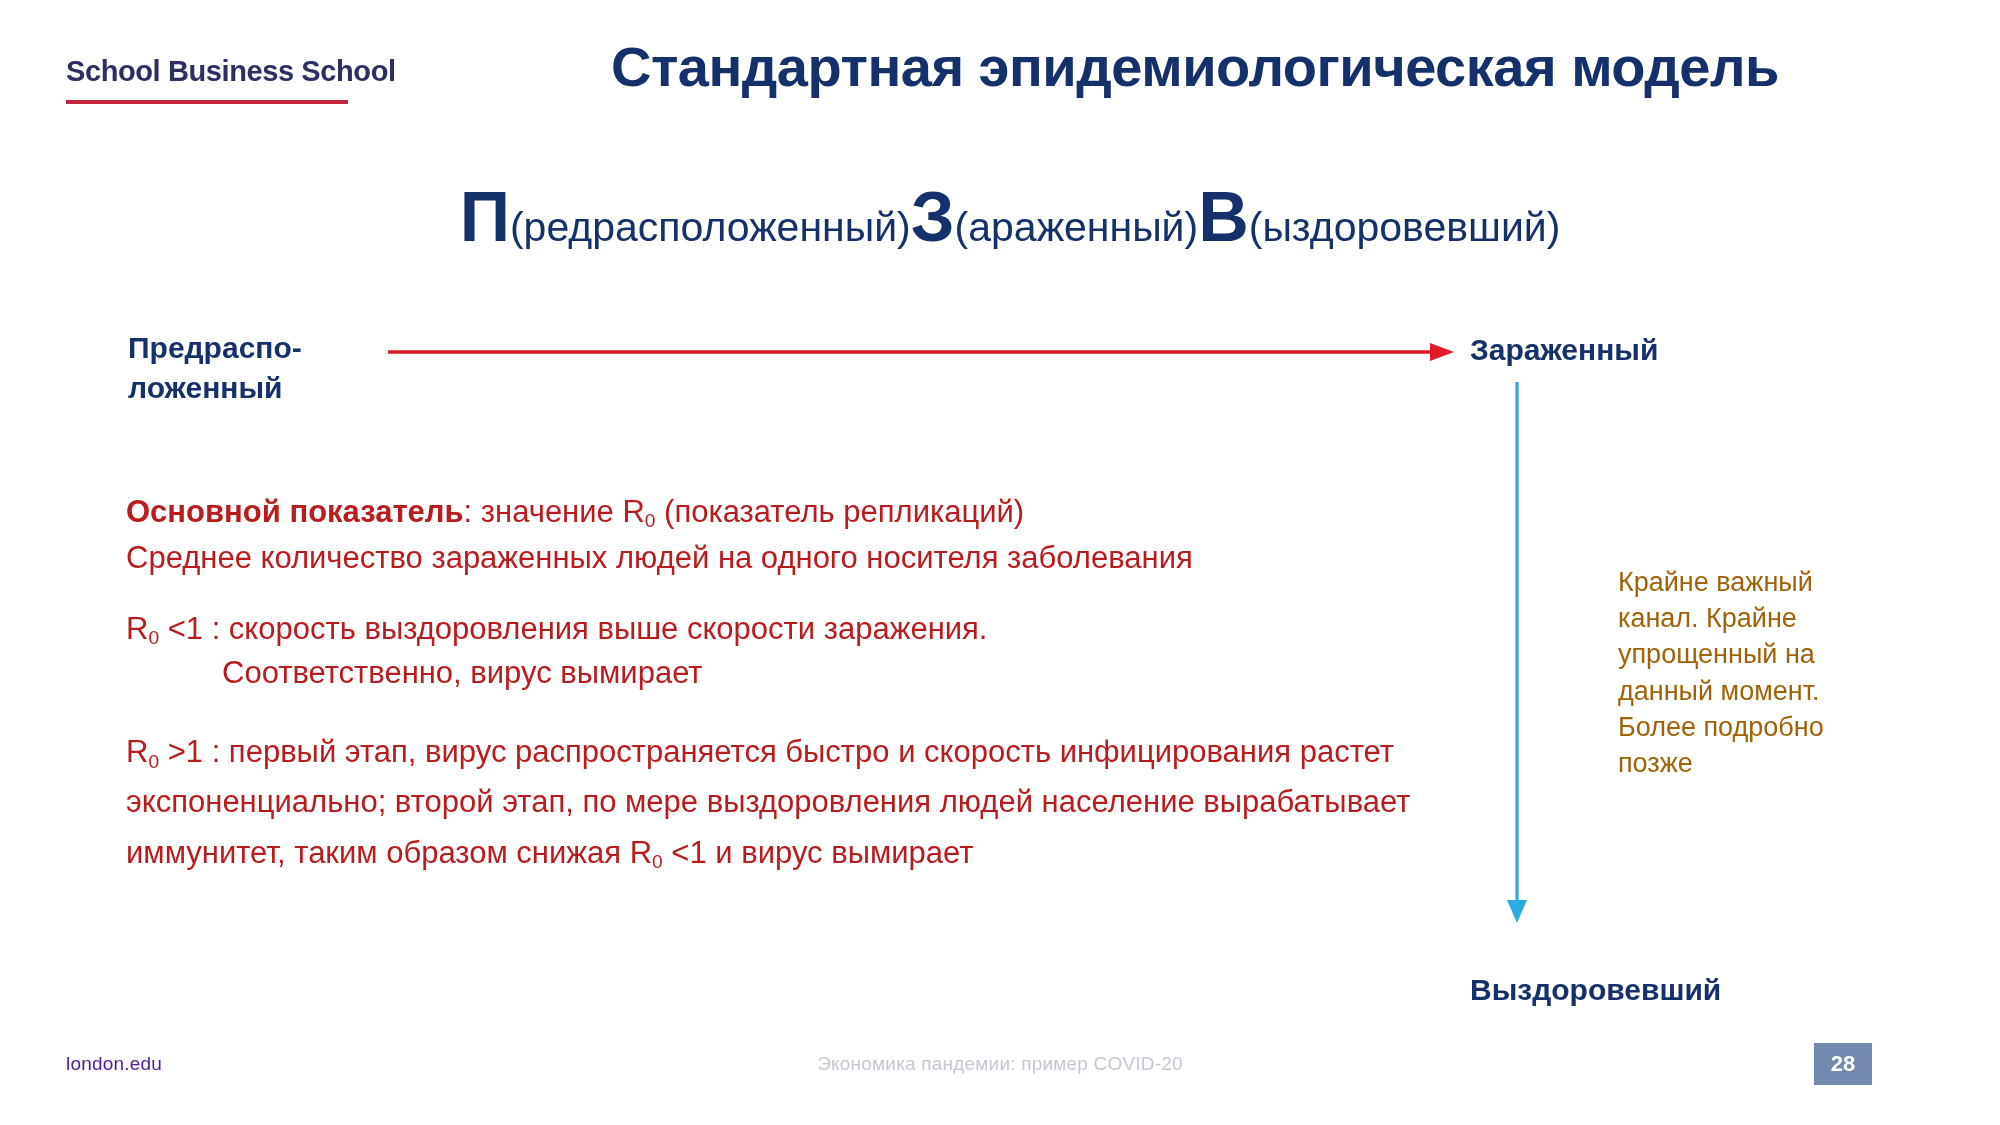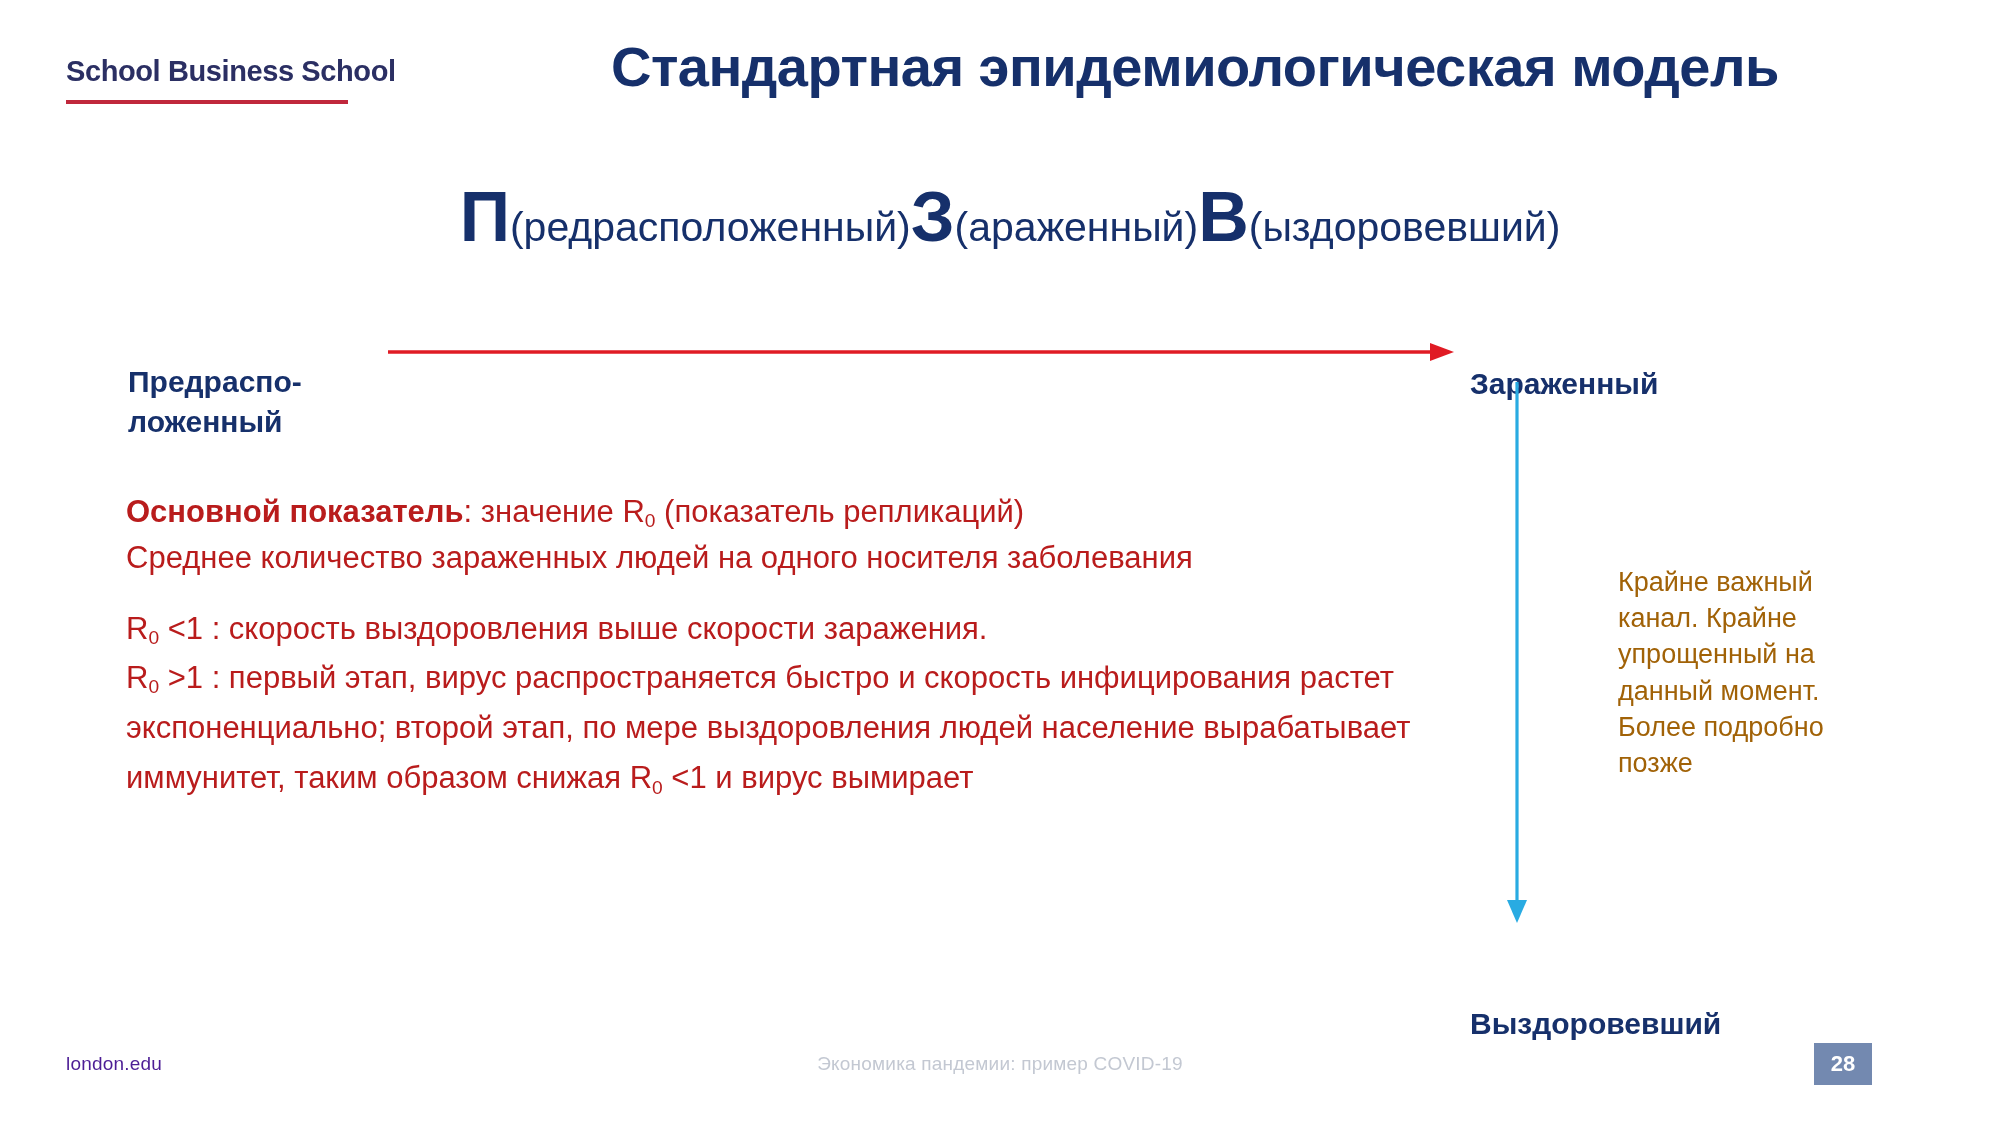--- a/index.html
+++ b/index.html
@@ -80,21 +80,20 @@
   }
 
   
   .node-label {
     position: absolute;
     font-size: 30px;
     font-weight: 700;
     color: #16306b;
     line-height: 1.32;
     white-space: pre-line;
-    margin-top: 34px;
   }
   #node-susceptible { left: 128px; top: 328px; width: 270px; }
   #node-infected    { left: 1470px; top: 330px; width: 330px; }
   #node-recovered   { left: 1470px; top: 970px; width: 380px; }
 
   
   #arrow-infection {
     position: absolute;
     left: 386px;
     top: 336px;
@@ -211,23 +210,24 @@
     <polygon points="11,520 31,520 21,543" fill="#29abe2"></polygon>
   </svg>
 
   <div id="body-text">
     <p class="p-key"><span class="bold">Основной показатель</span><span>: значение R</span><sub>0</sub><span> (показатель репликаций)</span></p>
 
     <p class="p-avg">Среднее количество зараженных людей на одного носителя заболевания</p>
 
     <p class="p-lt"><span>R</span><sub>0</sub><span> &lt;1 : скорость выздоровления выше скорости заражения.</span></p>
 
+    <p class="p-lt-cont">Соответственно, вирус вымирает</p>
 
     <p class="p-gt"><span>R</span><sub>0</sub><span> &gt;1 : первый этап, вирус распространяется быстро и скорость инфицирования растет экспоненциально; второй этап, по мере выздоровления людей население вырабатывает иммунитет, таким образом снижая R</span><sub>0</sub><span> &lt;1 и вирус вымирает</span></p>
   </div>
 
   <div id="side-note">Крайне важный канал. Крайне упрощенный на данный момент. Более подробно позже</div>
 
   <div id="footer-left">london.edu</div>
-  <div id="footer-center">Экономика пандемии: пример COVID-19</div>
+  <div id="footer-center">Экономика пандемии: пример COVID-20</div>
   <div id="page-badge">28</div>
 
 </div>
 
 </body></html>

